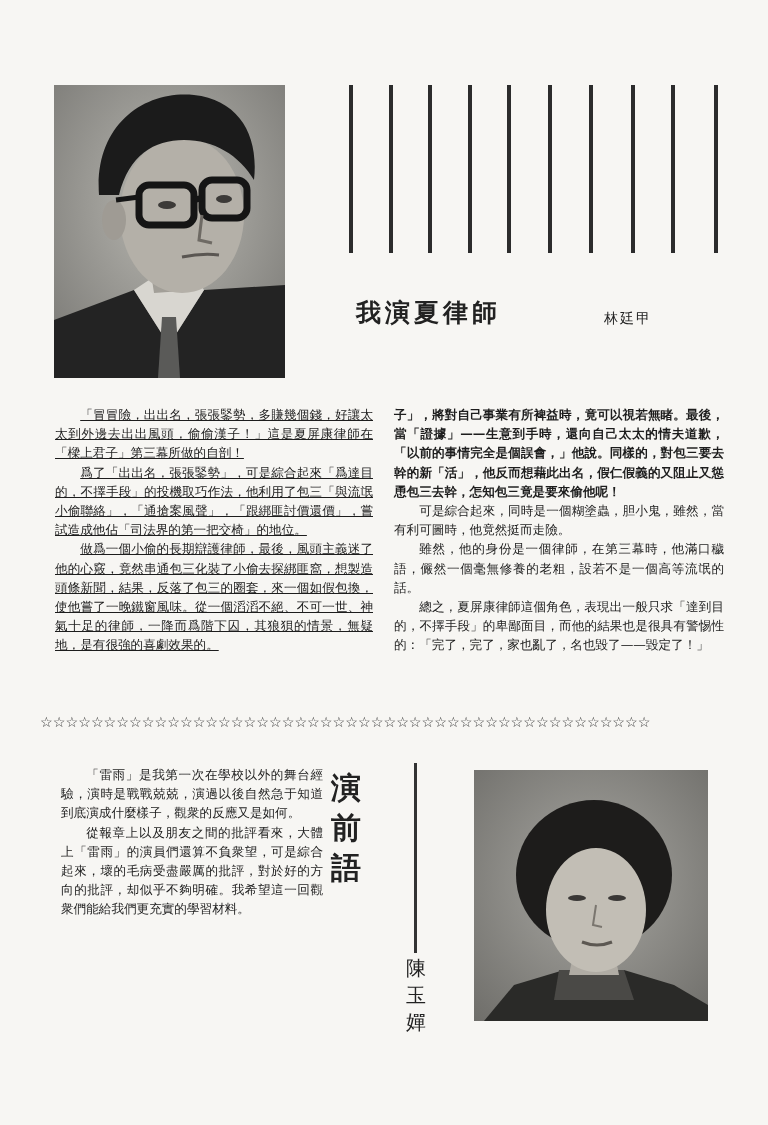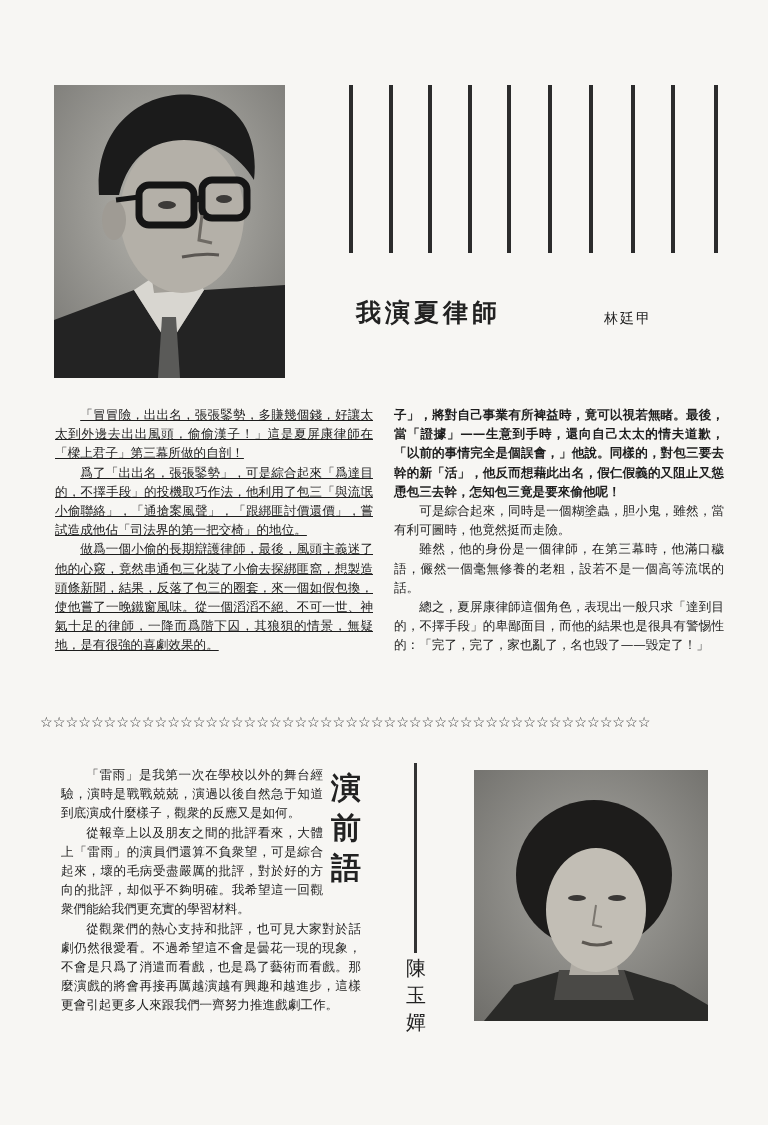--- a/index.html
+++ b/index.html
@@ -122,21 +122,20 @@
   <p>可是綜合起來，同時是一個糊塗蟲，胆小鬼，雖然，當有利可圖時，他竟然挺而走險。</p>
   <p>雖然，他的身份是一個律師，在第三幕時，他滿口穢語，儼然一個毫無修養的老粗，設若不是一個高等流氓的話。</p>
   <p>總之，夏屏康律師這個角色，表現出一般只求「達到目的，不擇手段」的卑鄙面目，而他的結果也是很具有警惕性的：「完了，完了，家也亂了，名也毀了——毀定了！」</p>
 </div>
 
 <div class="stars" id="star-divider">☆☆☆☆☆☆☆☆☆☆☆☆☆☆☆☆☆☆☆☆☆☆☆☆☆☆☆☆☆☆☆☆☆☆☆☆☆☆☆☆☆☆☆☆☆☆☆☆</div>
 
 <div class="col" id="col-3">
   <p>「雷雨」是我第一次在學校以外的舞台經驗，演時是戰戰兢兢，演過以後自然急于知道到底演成什麼樣子，觀衆的反應又是如何。</p>
   <p style="width:262px">從報章上以及朋友之間的批評看來，大體上「雷雨」的演員們還算不負衆望，可是綜合起來，壞的毛病受盡嚴厲的批評，對於好的方向的批評，却似乎不夠明確。我希望這一回觀衆們能給我們更充實的學習材料。</p>
-  <p style="width:300px">從觀衆們的熱心支持和批評，也可見大家對於話劇仍然很愛看。不過希望這不會是曇花一現的現象，不會是只爲了消遣而看戲，也是爲了藝術而看戲。那麼演戲的將會再接再厲越演越有興趣和越進步，這樣更會引起更多人來跟我們一齊努力推進戲劇工作。</p>
 </div>
 
 <div class="vtitle">
   <div>演</div>
   <div>前</div>
   <div>語</div>
 </div>
 
 <div class="vline"></div>
 <div class="vauthor">

